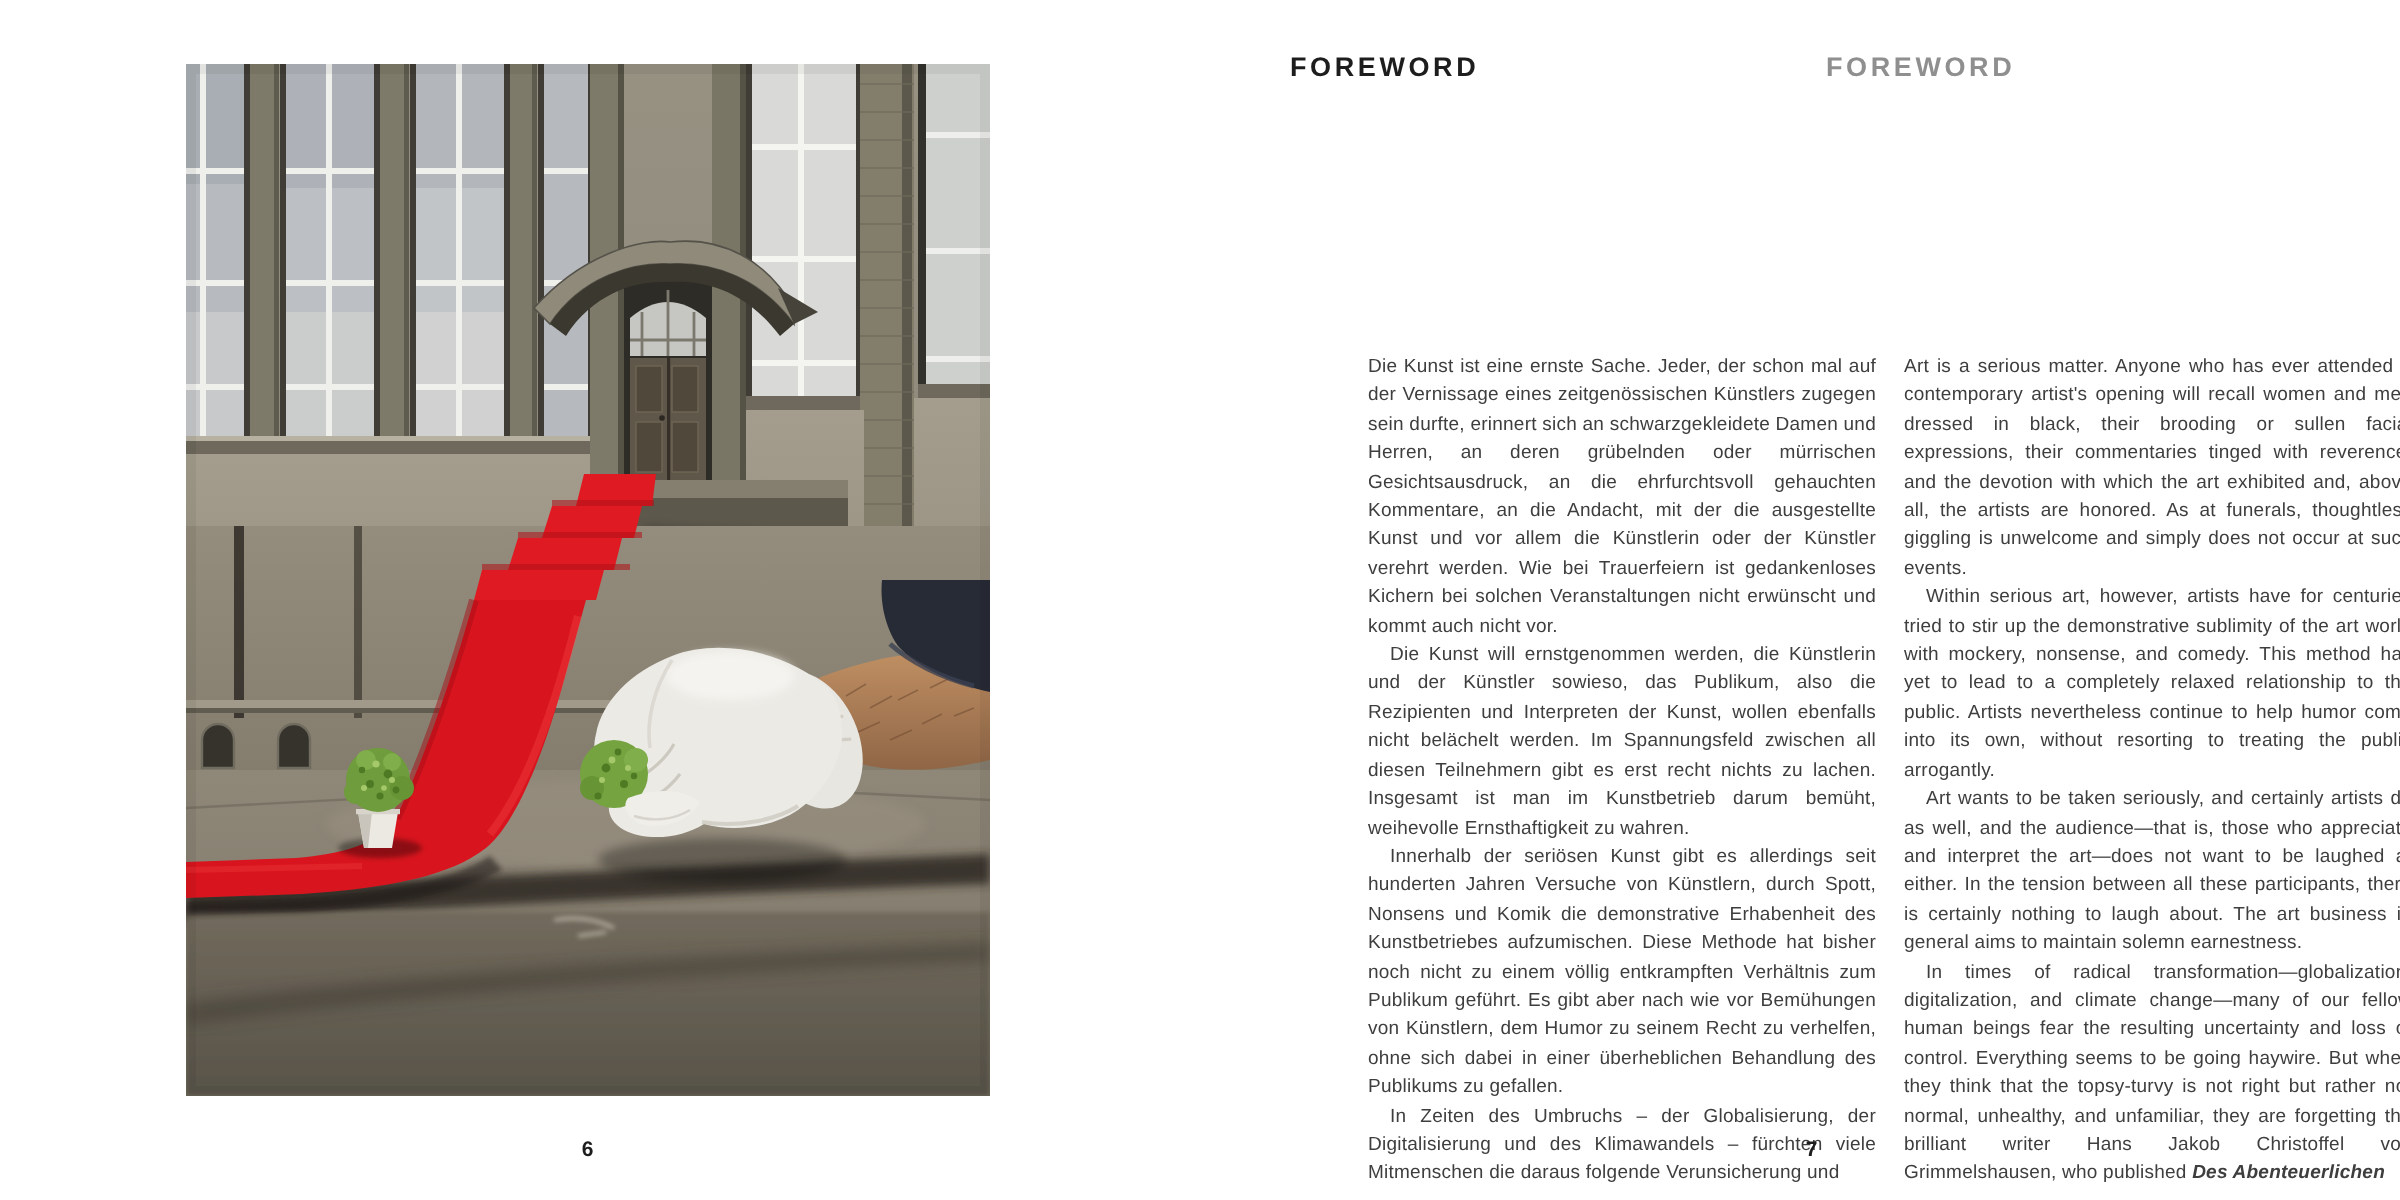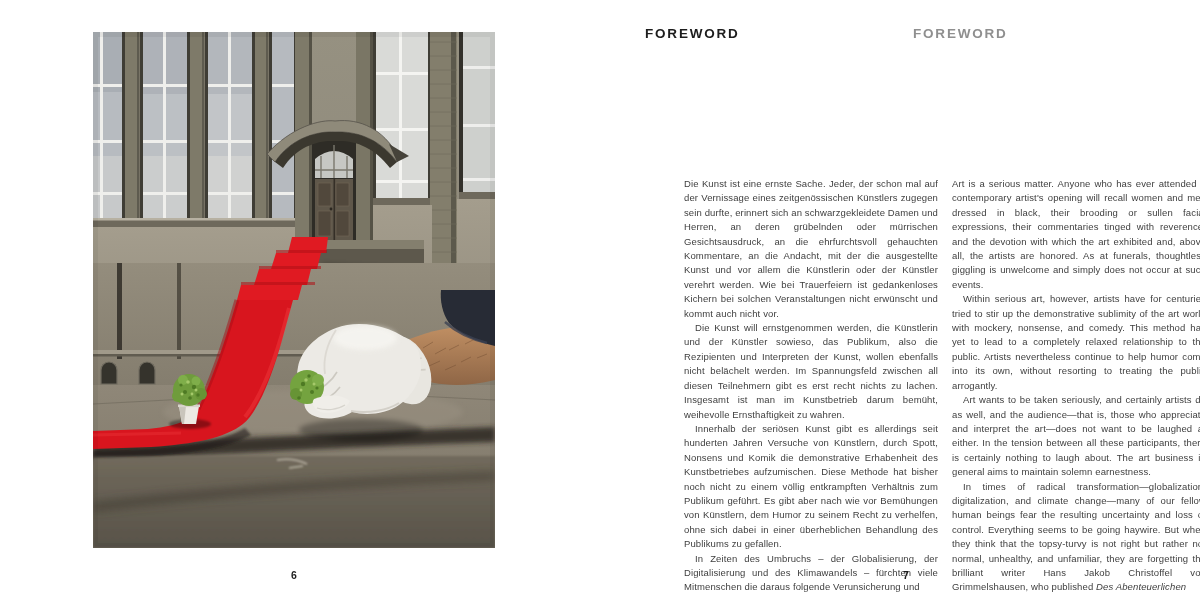--- a/index.html
+++ b/index.html
@@ -27,21 +27,21 @@
     position:absolute;top:151px;
     font-size:9.5px;line-height:14.4px;color:#3e3e3e;
     text-align:justify;letter-spacing:.12px;margin-left:39px;
   }
   .col-body p{margin:0;}
   .col-body p + p{text-indent:11px;}
   #col-de{left:645px;width:254px;}
   #col-en{left:913px;width:254px;}
   #col-de .col-body, #col-en .col-body{left:0;width:100%;}
   .col{width:254px;}
-  em{font-style:italic;}
+  em{font-style:italic;font-weight:bold;}
 </style>
 </head>
 <body>
 
 <figure class="photo" style="margin:0;">
   <svg viewBox="0 0 402 516" preserveAspectRatio="none">
     <defs>
       <linearGradient id="wallG" x1="0" y1="0" x2="0" y2="1">
         <stop offset="0" stop-color="#969181"></stop>
           <stop offset="1" stop-color="#898477"></stop>

